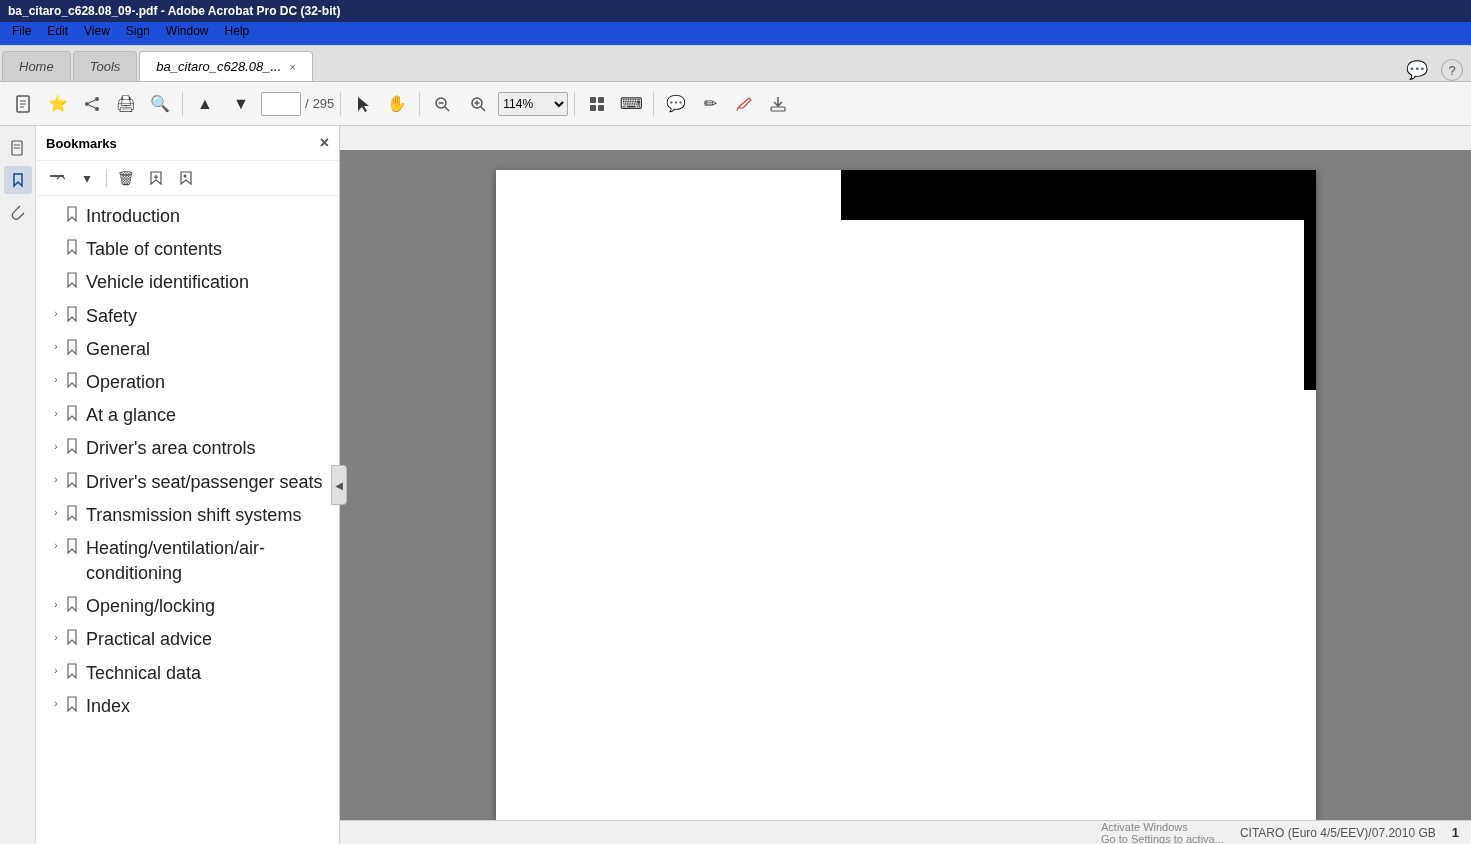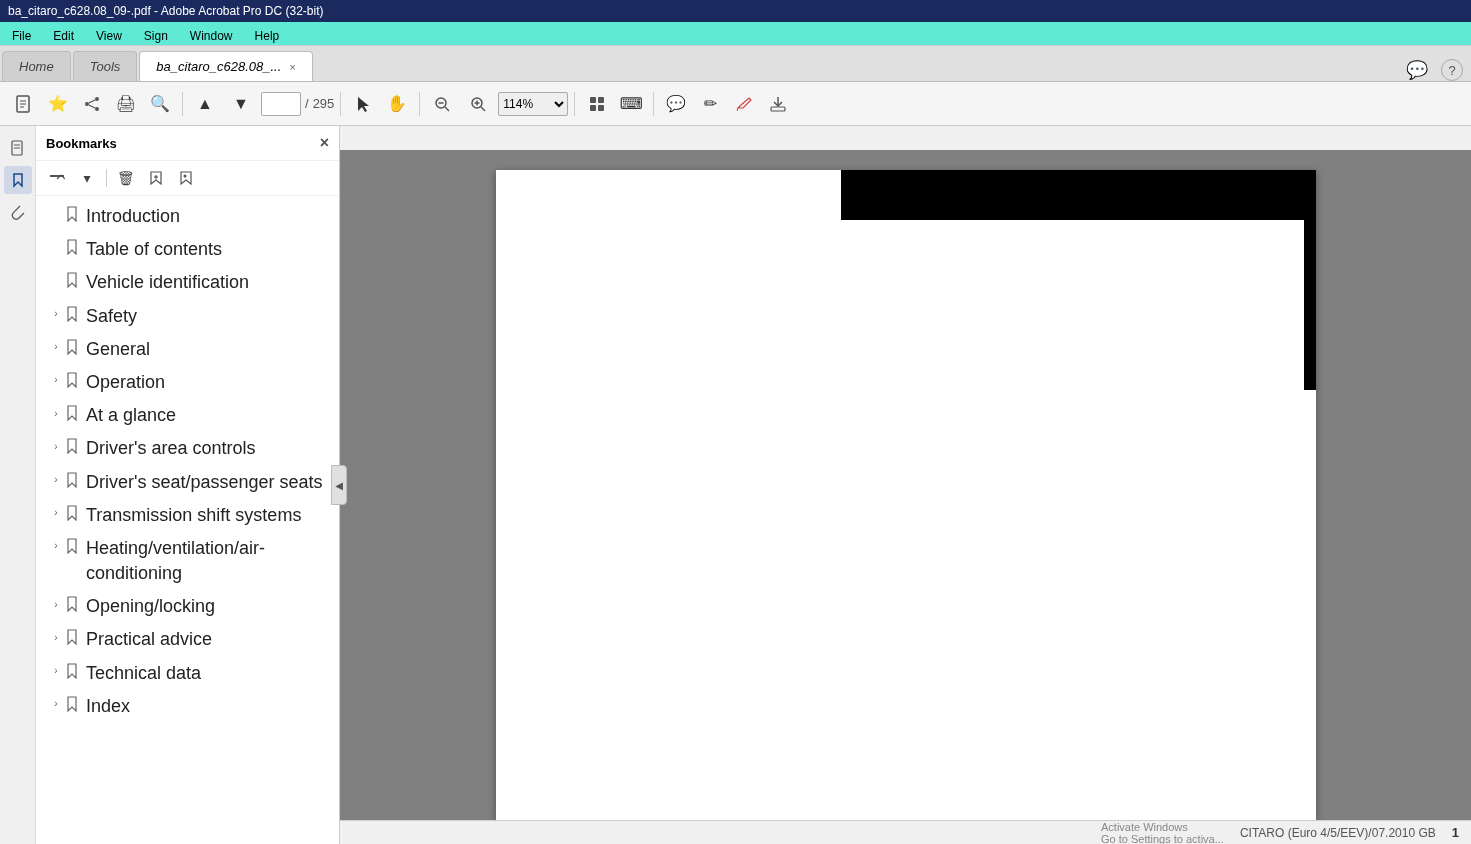--- a/index.html
+++ b/index.html
@@ -8,31 +8,31 @@
     
     #title-bar {
       background: #1a2a5e;
       color: white;
       height: 22px;
       display: flex;
       align-items: center;
       padding: 0 8px;
       font-size: 12px;
     }
-    #title-bar span { flex: 1; }
+    #title-bar span { flex: 1; font-weight: bold; }
 
     
     #menu-bar {
-      background: #5eead4;
+      background: #1d4ed8;
       border-bottom: 1px solid #ccc;
       height: 24px;
       display: flex;
-      align-items: flex-end;
+      align-items: flex-start;
       padding: 0 4px;
-      gap: 6px;
+      gap: 0;
     }
     .menu-item {
       padding: 2px 8px;
       cursor: pointer;
       font-size: 12px;
     }
 
     
     #tab-bar {
       background: #e0e0e0;

